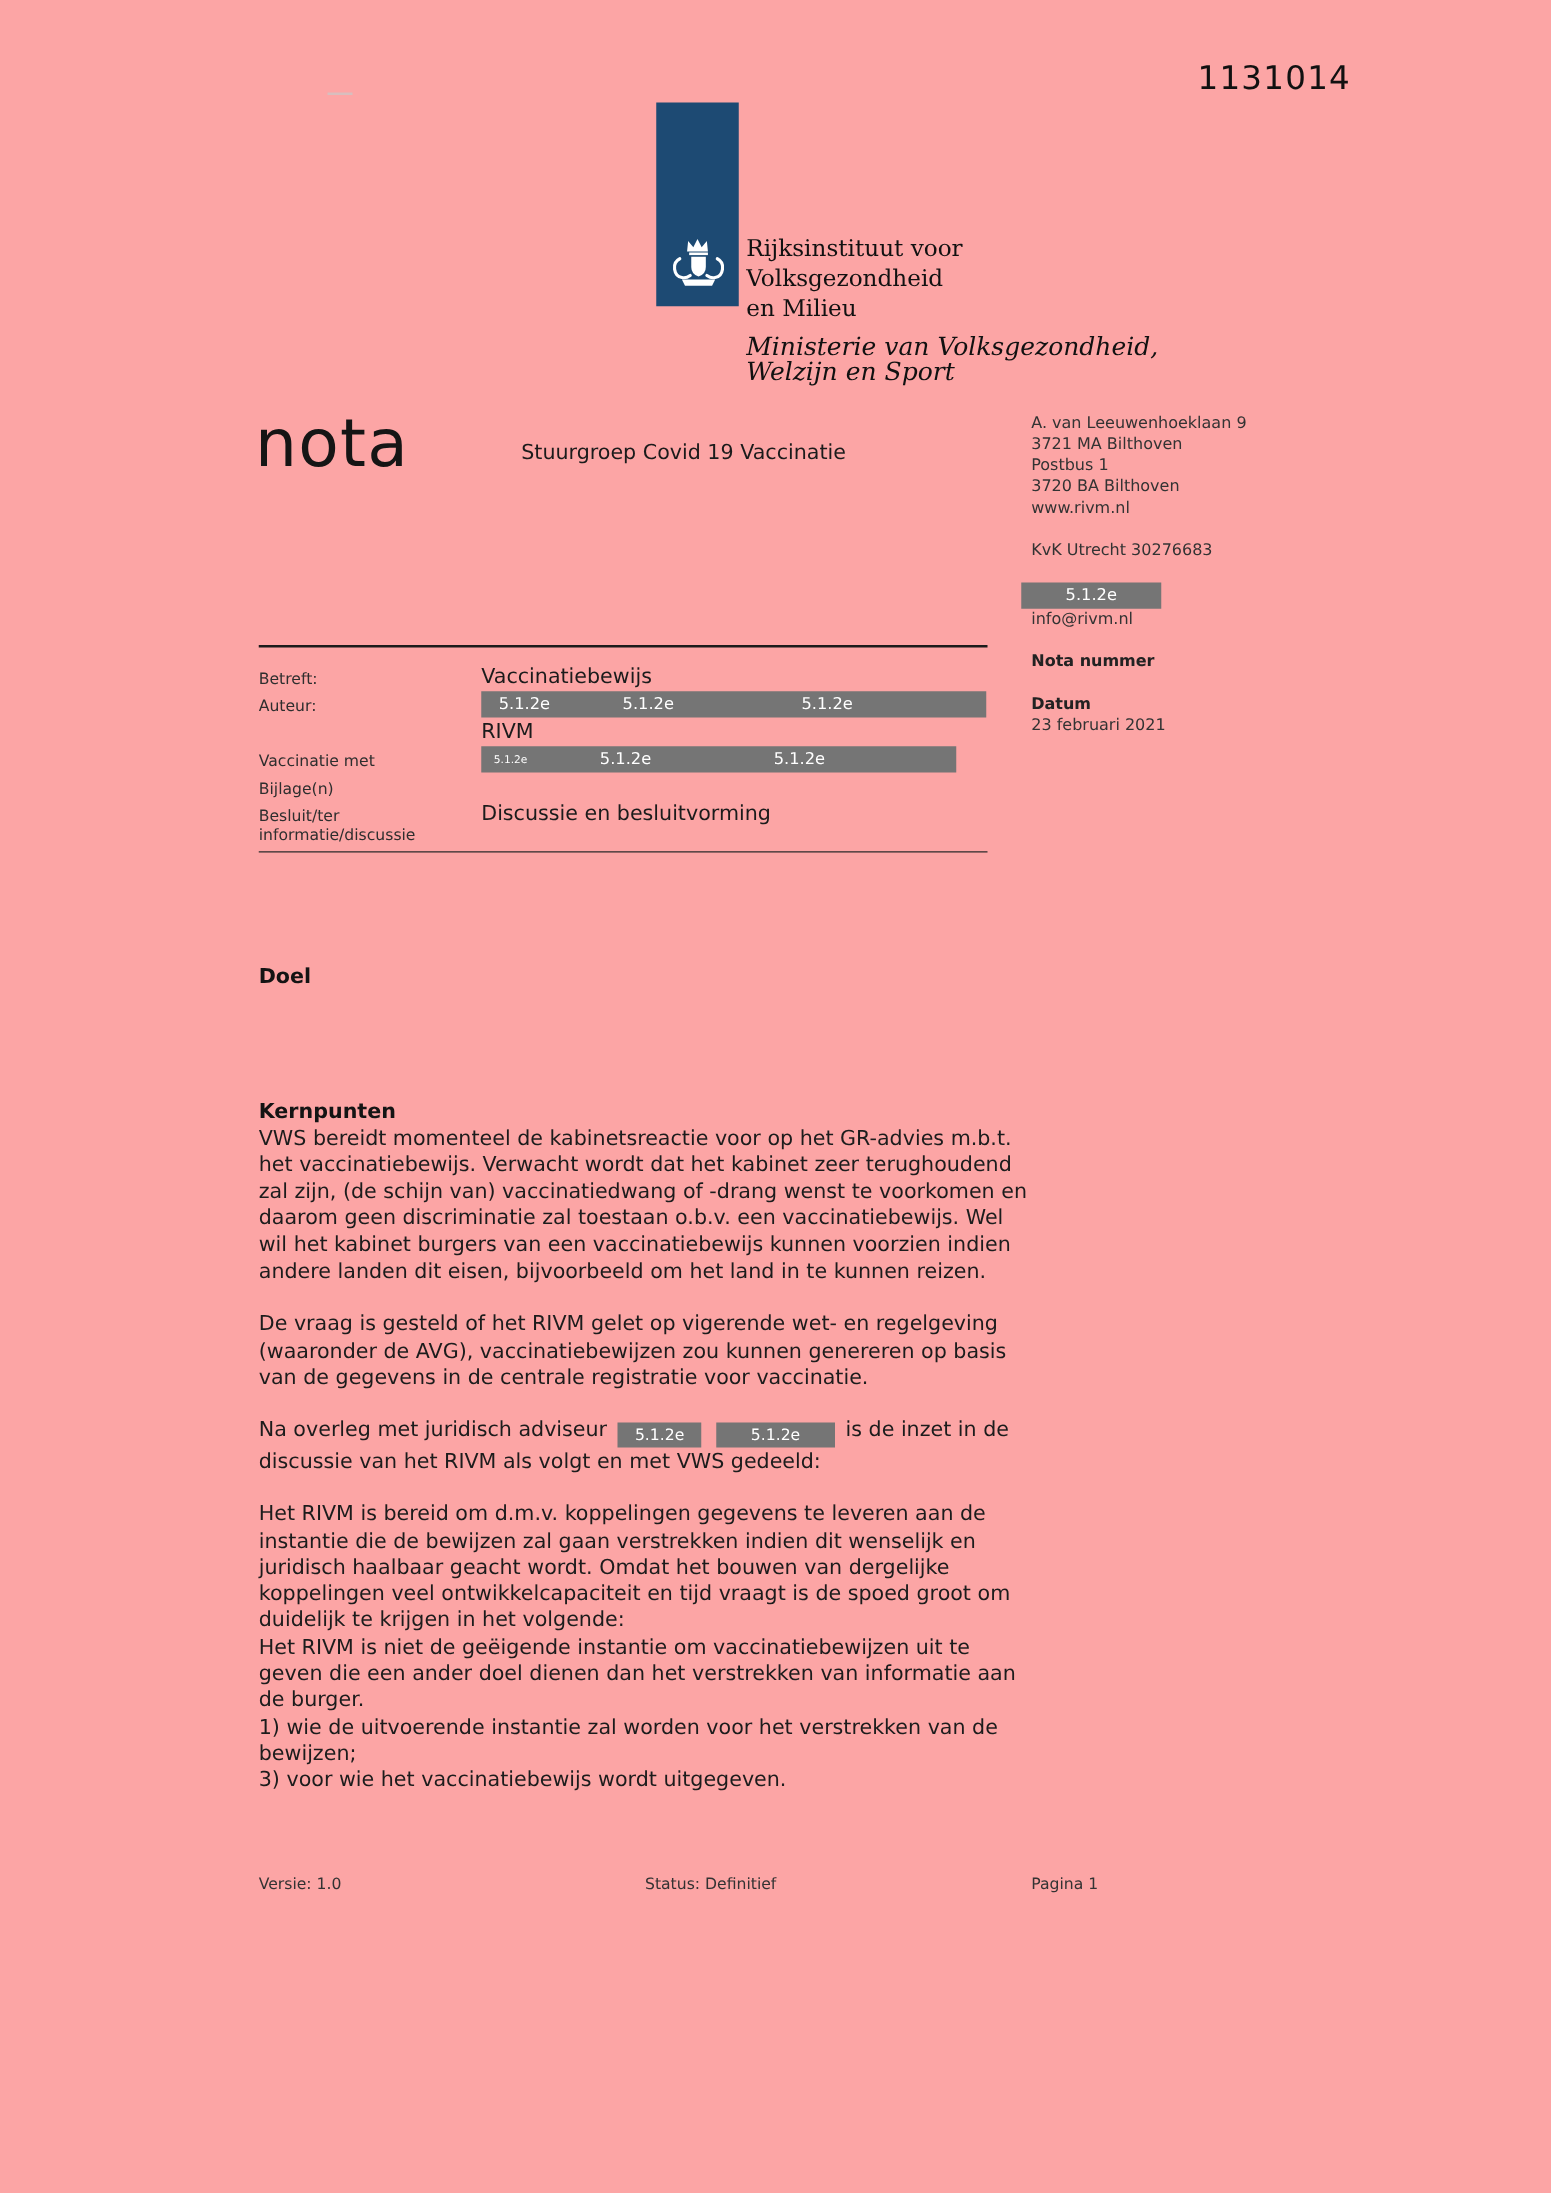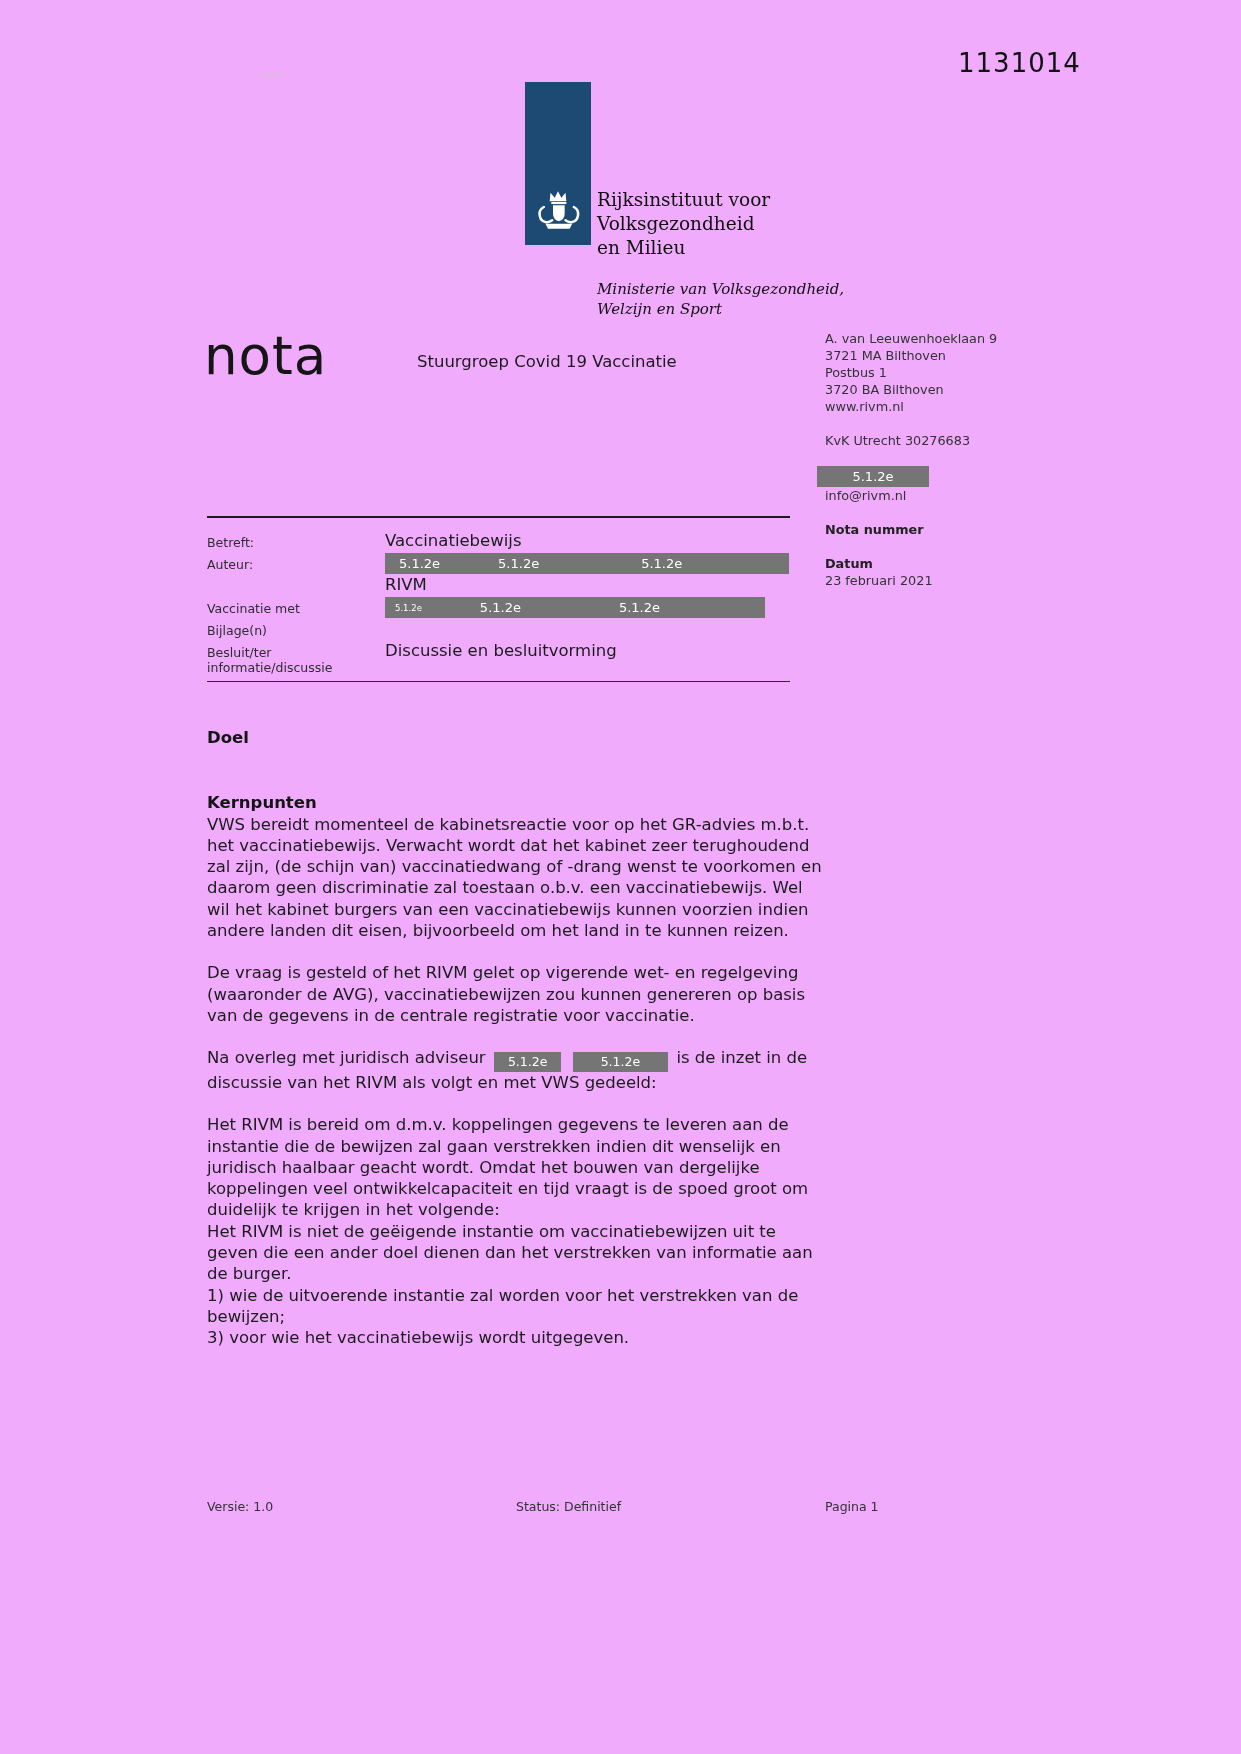--- a/index.html
+++ b/index.html
@@ -1,19 +1,19 @@
 <!DOCTYPE html>
 <html><head>
 <meta charset="utf-8">
 <style>
   * { margin:0; padding:0; box-sizing:border-box; }
   html,body { background:#ffffff; }
   .page {
     position:relative; width:1241px; height:1754px; margin:0 auto;
-    background:#f0abfc; overflow:hidden;
+    background:#fca5a5; overflow:hidden;
     font-family:"DejaVu Sans","Liberation Sans",sans-serif;
     color:#1b1b1b;
   }
   .doc-number {
     position:absolute; left:958px; top:48px;
     font-size:26px; letter-spacing:1px; color:#111;
   }
   .scan-artifact {
     position:absolute; left:262px; top:74px; width:20px; height:2px;
     background:#c9c9c9; opacity:.7;
@@ -22,21 +22,21 @@
   .logo-bar {
     position:absolute; left:525px; top:82px; width:66px; height:163px;
   }
   .logo-bar .bar-rect { position:absolute; inset:0; }
   .logo-emblem { position:absolute; left:8px; top:104px; width:50px; height:52px; }
   .logo-text {
     position:absolute; left:597px; top:188px; width:330px;
     font-family:"DejaVu Serif","Liberation Serif",serif;
   }
   .logo-text .org { font-size:18.5px; line-height:24px; color:#111; }
-  .logo-text .ministry { font-size:15px; line-height:19.5px; font-style:italic; color:#111; margin-top:20px; }
+  .logo-text .ministry { font-size:20px; line-height:19.5px; font-style:italic; color:#111; margin-top:8px; }
   
   .doc-type {
     position:absolute; left:204px; top:328px;
     font-size:53px; line-height:56px; font-weight:400; letter-spacing:1px; color:#151515;
   }
   .doc-subject { position:absolute; left:389px; top:352px; font-size:16.5px; color:#1b1b1b;margin-left:28px; }
   
   .sidebar { position:absolute; left:825px; top:330px; width:200px; font-size:12.8px; line-height:17px; color:#333; }
   .sidebar .block { margin-bottom:17px; }
   .sidebar .bold { font-weight:bold; color:#222; }
@@ -59,21 +59,21 @@
   .bar-auteur { width:404px; }
   .bar-auteur .s1 { margin-left:4px; }
   .bar-auteur .s2 { margin-left:58px; }
   .bar-auteur .s3 { margin-left:102px; }
   .bar-afgestemd { width:380px; }
   .bar-afgestemd .s1 { font-size:8.5px; margin-left:0; }
   .bar-afgestemd .s2 { margin-left:58px; }
   .bar-afgestemd .s3 { margin-left:98px; }
   
   .body-col { position:absolute; left:207px; top:727px; width:620px; font-size:16.5px; line-height:21.3px; color:#1c1c1c; }
-  .body-col h3 { font-size:16.5px; font-weight:bold; color:#141414; }
+  .body-col h3 { font-size:16.5px; font-weight:bold; color:#141414;margin-top:43px; }
   .para { margin-bottom:21px; }
   .para-tight { margin-bottom:0; }
   .section-gap { height:44px; }
   .inline-redact { display:inline-flex; height:20px; padding:0 14px; justify-content:center;
     vertical-align:-3px; font-size:12.5px; margin:0 3px; }
   .inline-redact.wide { padding:0 28px; }
   
   .footer { position:absolute; top:1499px; left:0; width:1241px; font-size:12.5px; color:#333; }
   .footer .versie { position:absolute; left:207px; }
   .footer .status { position:absolute; left:516px; }

